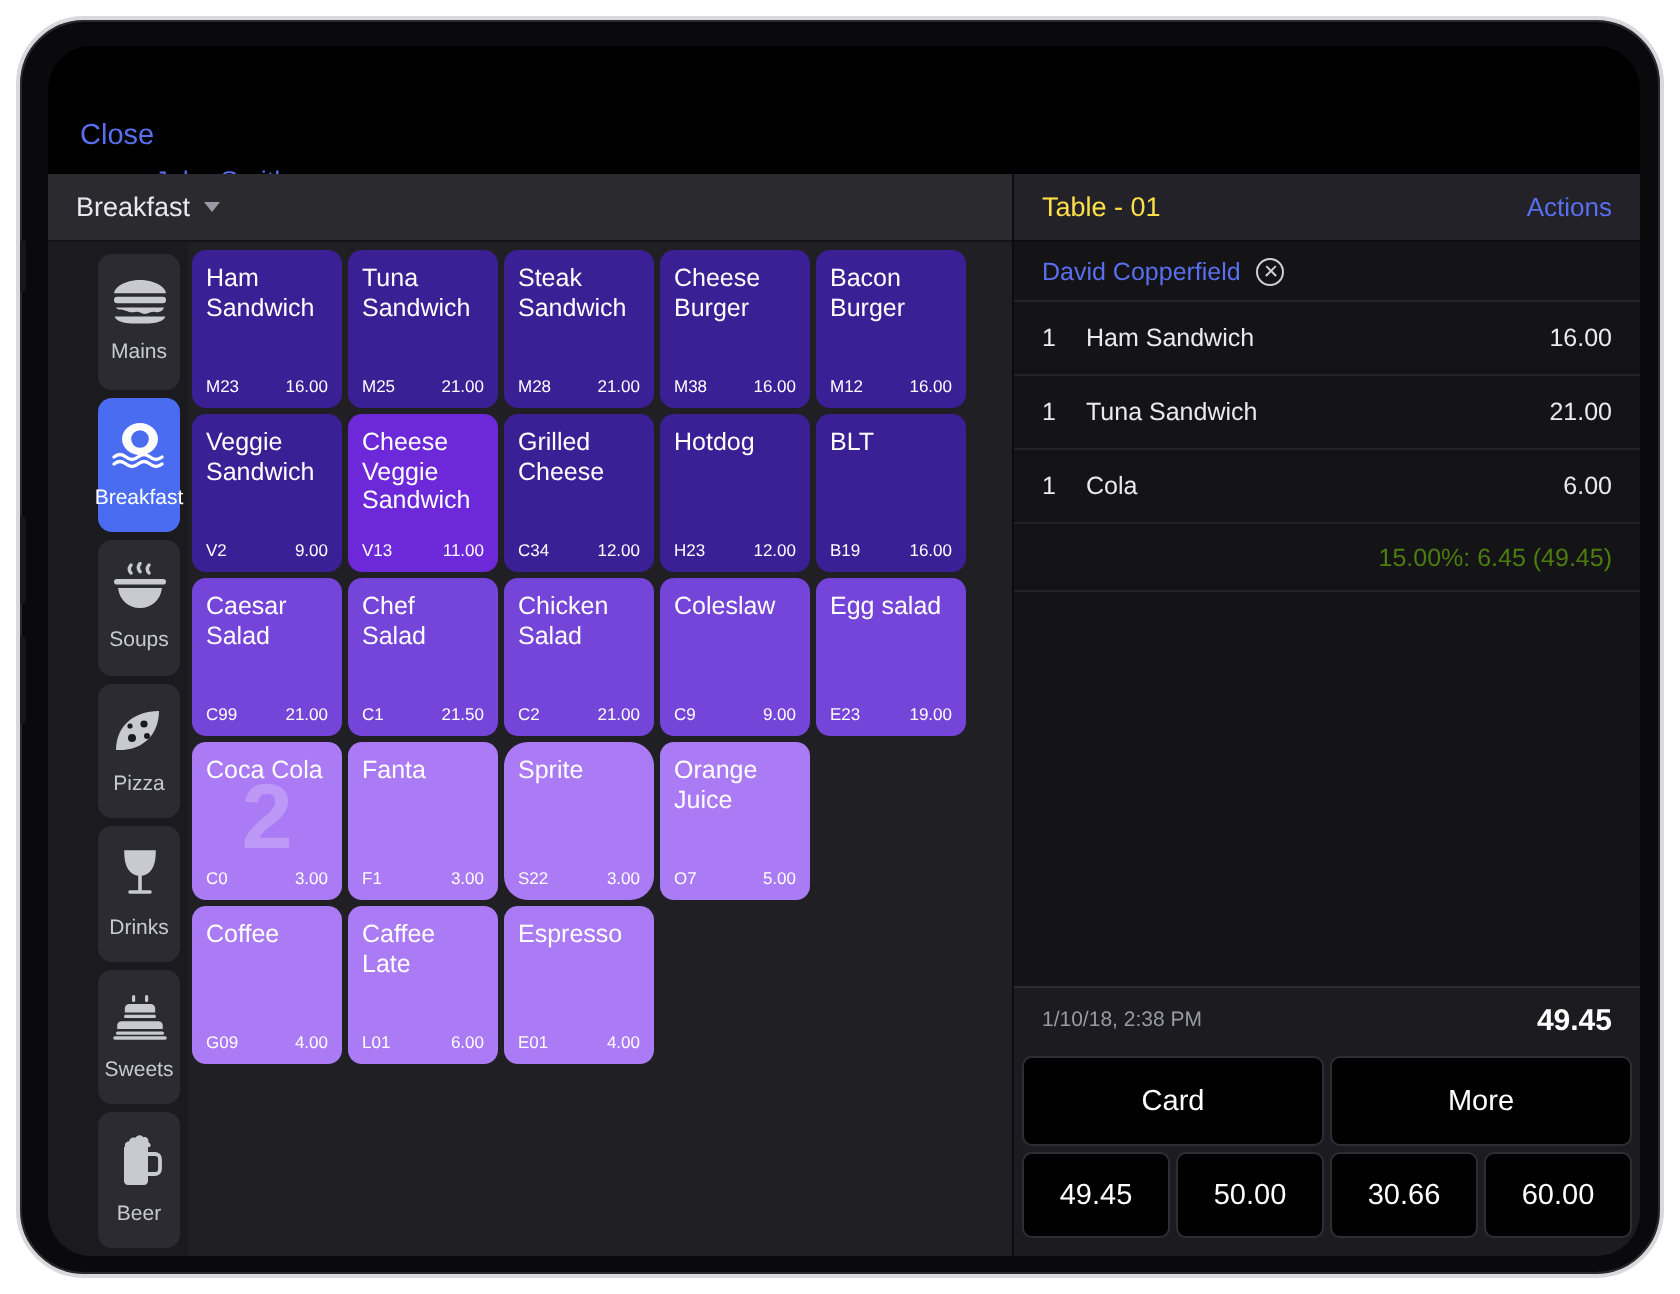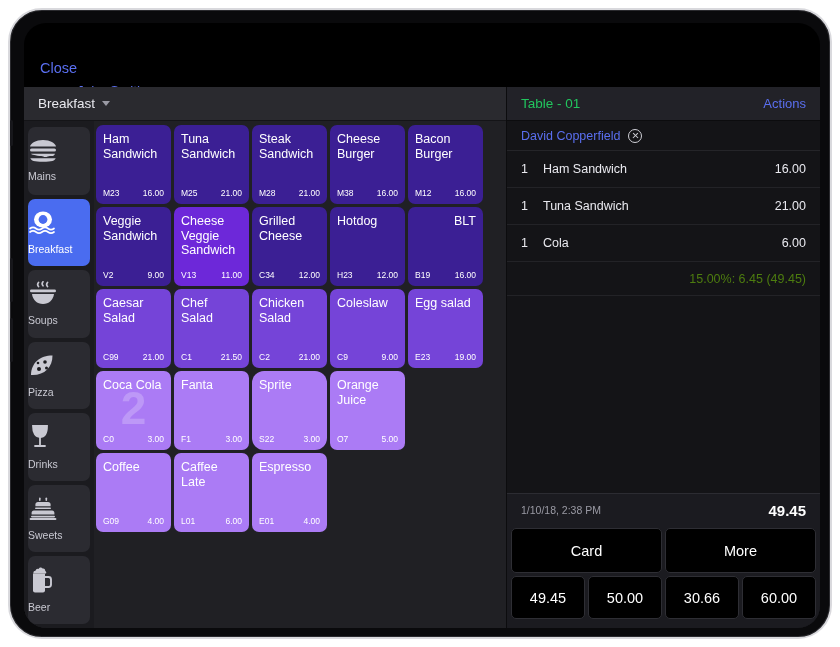--- a/index.html
+++ b/index.html
@@ -119,26 +119,27 @@
   #sidebar {
     width: 70px; flex: 0 0 70px;
     background: #1b1b1f;
     display: flex; flex-direction: column;
     padding: 6px 4px 0 4px;
   }
   .cat {
     height: 68px;
     border-radius: 7px;
     display: flex; flex-direction: column;
-    align-items: flex-start; justify-content: center;
+    align-items: center; justify-content: center;
     gap: 7px;
     cursor: pointer;
     background: #2b2b31;
     margin-bottom: 4px;
     color: #c9c9d2;
+    margin-left: 21px;
   }
   .cat.active { background: #4a6cf0; color: #fff; }
   .cat-label { font-size: 10.5px; }
   .cat svg { display:block; }
 
   #grid-area {
     flex: 1 1 auto;
     padding: 4px 4px 4px 2px;
     display: flex; flex-direction: column; gap: 3px;
     overflow: hidden;
@@ -171,21 +172,21 @@
   .tile-spacer { width: 75px; flex: 0 0 75px; }
 
   
   #order-head {
     height: 34px; flex: 0 0 34px;
     background: #222228;
     display: flex; align-items: center; justify-content: space-between;
     padding: 0 14px;
     border-bottom: 1px solid #0c0c0e;
   }
-  #order-title { color: #22c55e; font-size: 13.5px; }
+  #order-title { color: #fde047; font-size: 13.5px; }
   #order-actions { color: #5a6ff0; font-size: 13px; cursor: pointer; }
 
   #customer-row {
     height: 30px; flex: 0 0 30px;
     display: flex; align-items: center; gap: 8px;
     padding: 0 14px;
     border-bottom: 1px solid #252529;
   }
   #customer-name { color: #5a6ff0; font-size: 12.5px; cursor:pointer; }
   .x-circle {
@@ -434,21 +435,21 @@
                     <span>12.00</span>
                   </span>
                 </div>
                 <div class="tile" style="background: rgb(59, 31, 148);">
                   <span class="tile-name">Hotdog</span>
                   <span class="tile-foot">
                     <span>H23</span>
                     <span>12.00</span>
                   </span>
                 </div>
-                <div class="tile" style="background: rgb(59, 31, 148); align-items: flex-end;">
+                <div class="tile" style="background: rgb(59, 31, 148);">
                   <span class="tile-name">BLT</span>
                   <span class="tile-foot">
                     <span>B19</span>
                     <span>16.00</span>
                   </span>
                 </div>
               </div>
               <div class="grid-row">
                 <div class="tile" style="background: rgb(117, 68, 216);">
                   <span class="tile-name">Caesar Salad</span>

